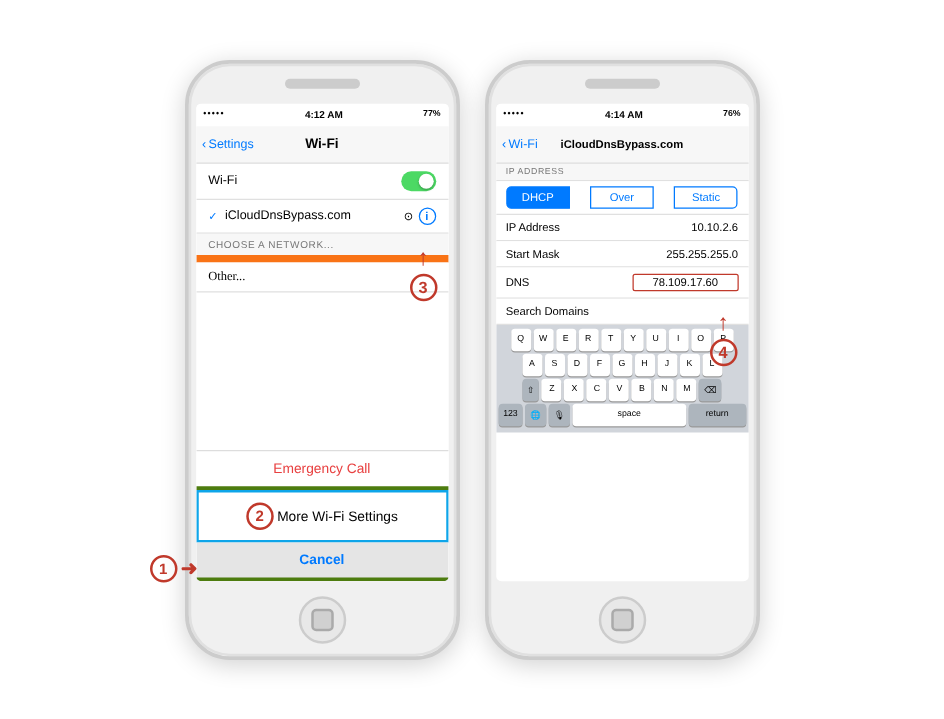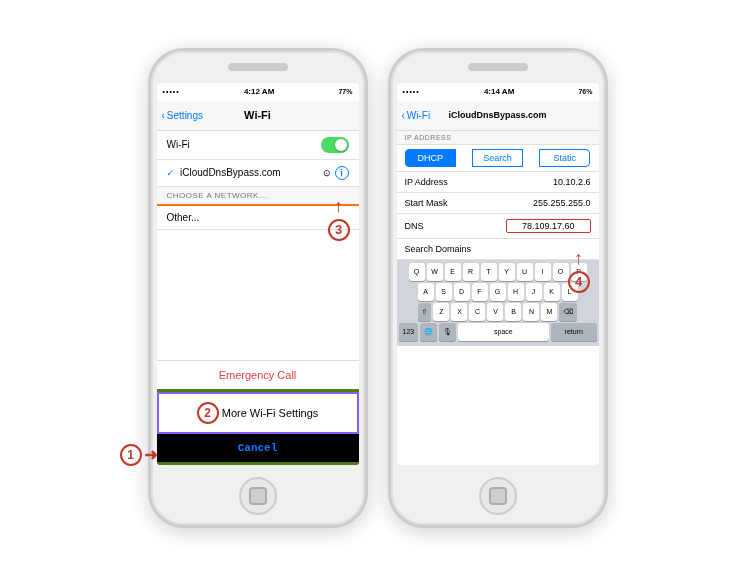--- a/index.html
+++ b/index.html
@@ -165,21 +165,21 @@
       border-radius: 50%;
       box-shadow: 0 1px 2px rgba(0,0,0,0.3);
     }
     .section-header {
       background: #f7f7f7;
       padding: 4px 10px;
       font-size: 8px;
       color: #777;
       letter-spacing: 0.5px;
       text-transform: uppercase;
-      border-bottom: 2px solid #f97316;
+      border-bottom: 6px solid #f97316;
     }
     .network-row {
       display: flex;
       align-items: center;
       padding: 6px 10px;
       border-bottom: 1px solid #e0e0e0;
       background: #fff;
       gap: 4px;
     }
     .checkmark { color: #007aff; font-size: 9px; margin-right: 2px; }
@@ -196,43 +196,44 @@
       color: #007aff;
       font-size: 9px;
       font-weight: bold;
     }
     .other-row {
       display: flex;
       align-items: center;
       padding: 6px 10px;
       border-bottom: 1px solid #e0e0e0;
       background: #fff;
+      font-family: Liberation Serif, serif;
     }
     .other-label { font-size: 10px; color: #000; }
 
     
     .action-sheet {
       position: absolute;
       bottom: 0;
       left: 0;
       right: 0;
       background: rgba(255,255,255,0.95);
       border-top: 1px solid #ddd;
     }
     .action-item {
       text-align: center;
       padding: 8px;
       border-bottom: 3px solid #4d7c0f;
       font-size: 11px;
     }
     .action-item.red { color: #e84040; }
     .action-item.blue { color: #007aff; }
-    .action-item.cancel { color: #007aff; font-weight: 600; background: #000000; font-family: Liberation Mono, monospace; }
+    .action-item.cancel { color: #007aff; font-weight: 600; background: #e5e5e5; }
     .action-item.highlighted {
-      border: 2px solid #8b5cf6;
+      border: 2px solid #0ea5e9;
     }
 
     
     .ip-section-header {
       background: #f7f7f7;
       padding: 3px 8px;
       font-size: 7px;
       color: #777;
       letter-spacing: 0.5px;
       text-transform: uppercase;
@@ -484,21 +485,21 @@
               <span>‹</span>
               <span>Wi-Fi</span>
             </span>
             <span class="nav-title-small">iCloudDnsBypass.com</span>
           </div>
 
           <div class="ip-section-header">IP ADDRESS</div>
 
           <div class="segment-row">
             <div class="segment-btn active">DHCP</div>
-            <div class="segment-btn">Search</div>
+            <div class="segment-btn">Over</div>
             <div class="segment-btn">Static</div>
           </div>
 
           <div class="ip-row">
             <span class="ip-row-label">IP Address</span>
             <span class="ip-row-value">10.10.2.6</span>
           </div>
           <div class="ip-row">
             <span class="ip-row-label">Start Mask</span>
             <span class="ip-row-value">255.255.255.0</span>

